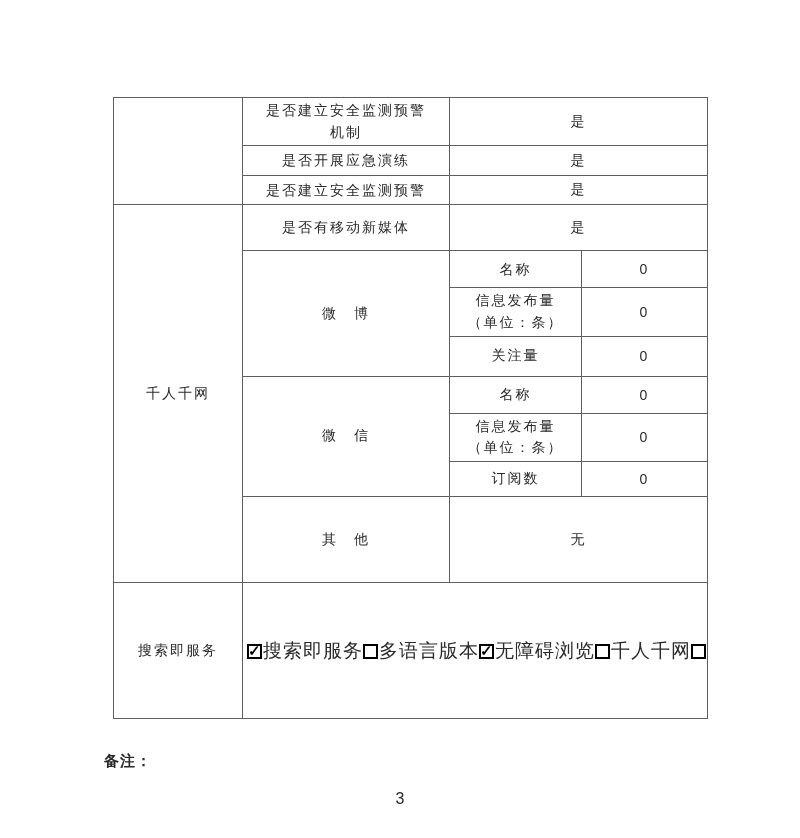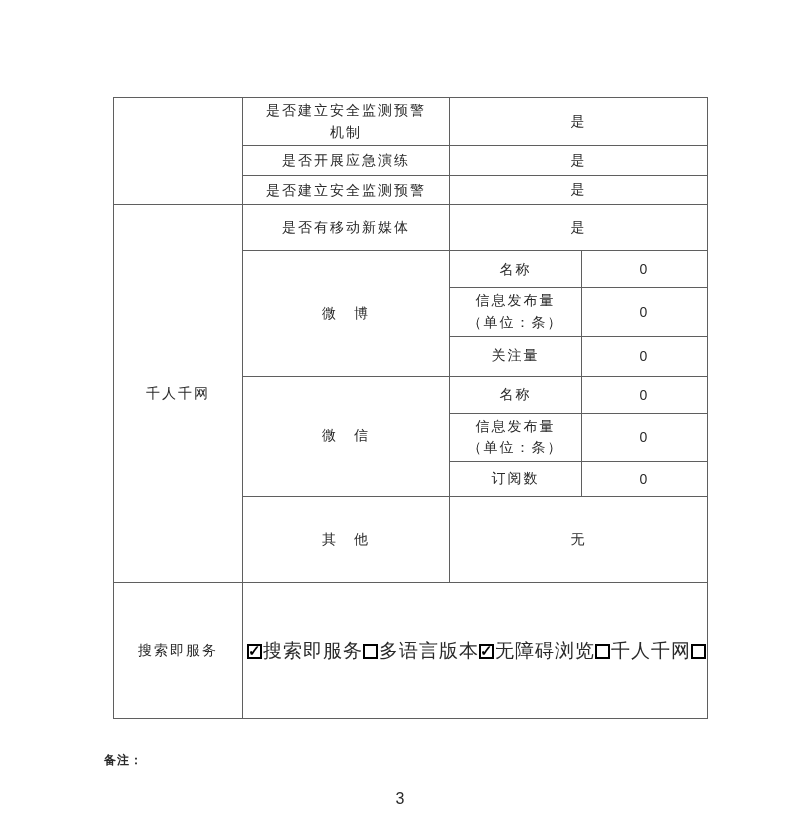--- a/index.html
+++ b/index.html
@@ -61,21 +61,21 @@
     top: -4px;
     font-size: 15px;
     font-weight: bold;
     color: #000;
     letter-spacing: 0;
   }
   .remark {
     position: absolute;
     left: 104px;
     top: 752px;
-    font-size: 12px;
+    font-size: 15px;
     font-weight: bold;
     letter-spacing: 1px;
   }
   .pagenum {
     position: absolute;
     left: 0;
     top: 790px;
     width: 100%;
     text-align: center;
     font-size: 16px;

